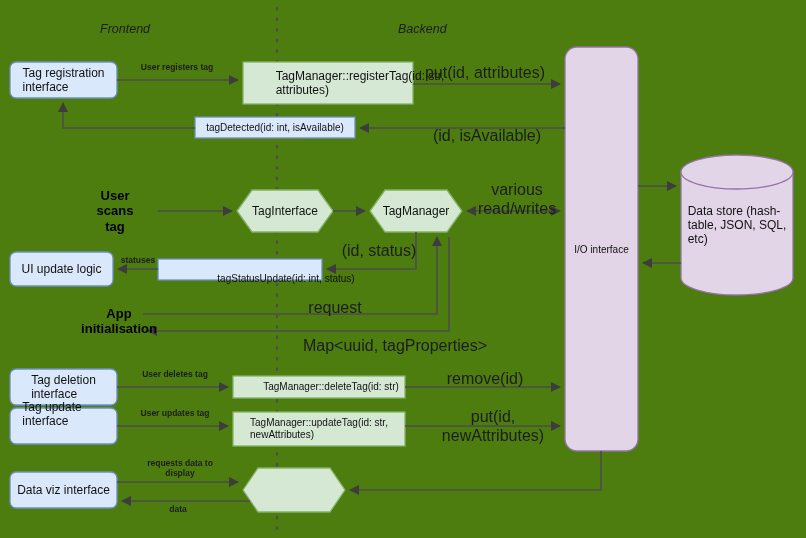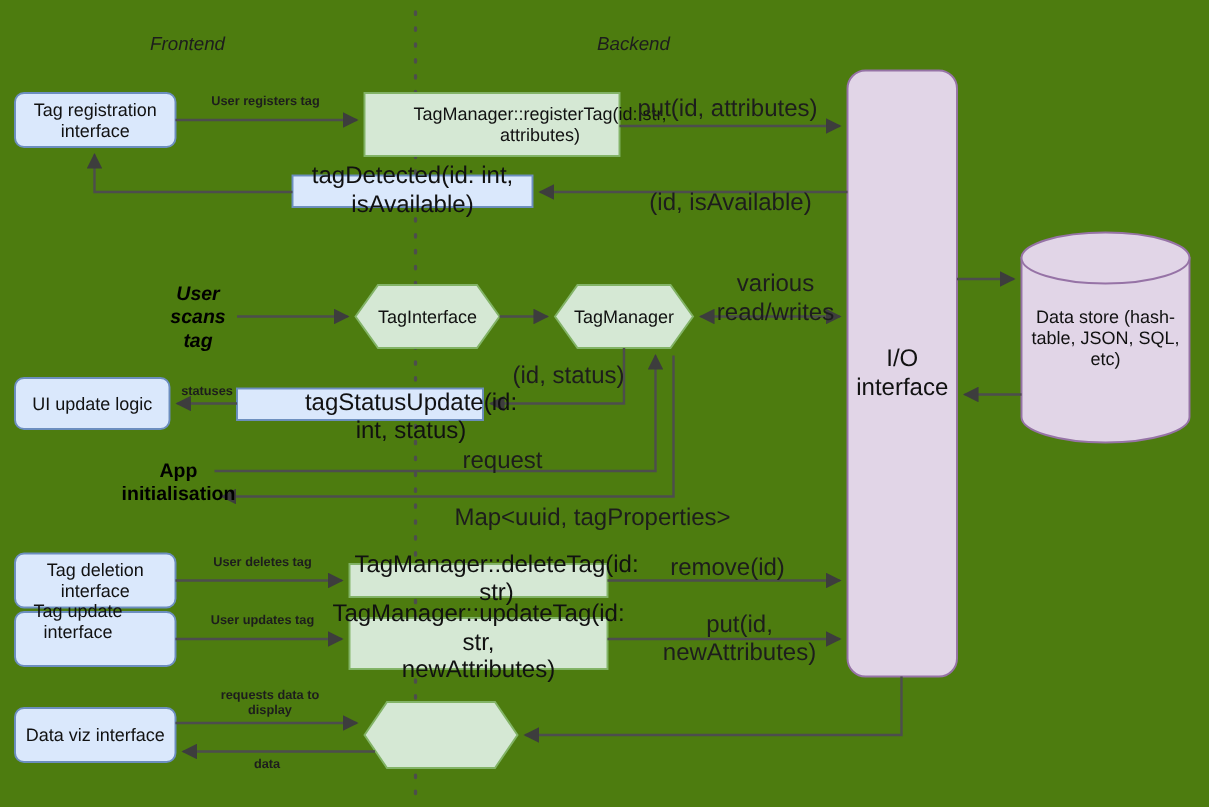--- a/index.html
+++ b/index.html
@@ -23,21 +23,21 @@
     height: 538px;
     pointer-events: none;
   }
   svg.layer * { pointer-events: auto; }
 
   .node-label {
     position: absolute;
     display: flex;
     align-items: center;
     justify-content: center;
-    text-align: center;
+    text-align: left;
     color: #111111;
     line-height: 1.18;
     pointer-events: none;
     white-space: pre-line;
   }
   .lane-label {
     position: absolute;
     font-style: italic;
     font-size: 12.5px;
     color: #1d1d1d;
@@ -59,21 +59,21 @@
   .actor-label {
     position: absolute;
     font-weight: bold;
     font-size: 13px;
     color: #000000;
     text-align: center;
     line-height: 1.18;
     white-space: pre-line;
   }
   .t-12 { font-size: 12px; }
-  .t-115 { font-size: 16px; }
+  .t-115 { font-size: 10px; }
 </style>
 </head>
 <body>
 
 <div id="canvas">
 
   <svg class="layer" viewBox="0 0 806 538">
     <defs>
       <marker id="arrow" viewBox="0 0 10 10" refX="9" refY="5" markerWidth="6.5" markerHeight="6.5" orient="auto-start-reverse">
         <path d="M 0 0 L 10 5 L 0 10 z" fill="#3d3d3d"></path>
@@ -178,37 +178,37 @@
   <div class="node-label t-12" style="left:237px; top:190px; width:96px; height:42px;">TagInterface</div>
 
   <div class="node-label t-115" style="left:565px; top:225px; width:73px; height:50px;">I/O interface</div>
 
   <div class="node-label t-12" style="left:683px; top:200px; width:108px; height:50px;">Data store (hash-
 table, JSON, SQL,
 etc)</div>
 
   <div class="node-label t-12" style="left:10px; top:252px; width:103px; height:34px;">UI update logic</div>
 
-  <div class="node-label t-115" style="left:152px; top:259px; width:164px; height:39px;padding-left:40px;">tagStatusUpdate(id: int, status)</div>
+  <div class="node-label t-115" style="left:164px; top:259px; width:164px; height:39px;padding-left:40px;">tagStatusUpdate(id: int, status)</div>
 
   <div class="node-label t-12" style="left:10px; top:369px; width:107px; height:36px;">Tag deletion
 interface</div>
 
   <div class="node-label t-115" style="left:233px; top:376px; width:172px; height:22px;padding-left:12px;">TagManager::deleteTag(id: str)</div>
 
   <div class="node-label t-12" style="left:10px; top:396px; width:84px; height:36px;">Tag update
 interface</div>
 
   <div class="node-label t-115" style="left:233px; top:412px; width:172px; height:34px;">TagManager::updateTag(id: str,
 newAttributes)</div>
 
   <div class="node-label t-12" style="left:10px; top:472px; width:107px; height:36px;">Data viz interface</div>
 
 
-  <div class="actor-label" style="left:103px; top:188px; width:58px;font-style:italic;">User
+  <div class="actor-label" style="left:86px; top:188px; width:58px;">User
 scans
 tag</div>
 
   <div class="actor-label" style="left:79px; top:306px; width:80px;">App
 initialisation</div>
 
   <div class="edge-label small-bold" style="left:118px; top:62px; width:118px;">User registers tag</div>
 
   <div class="edge-label norm" style="left:420px; top:63px; width:130px;">put(id, attributes)</div>
 

